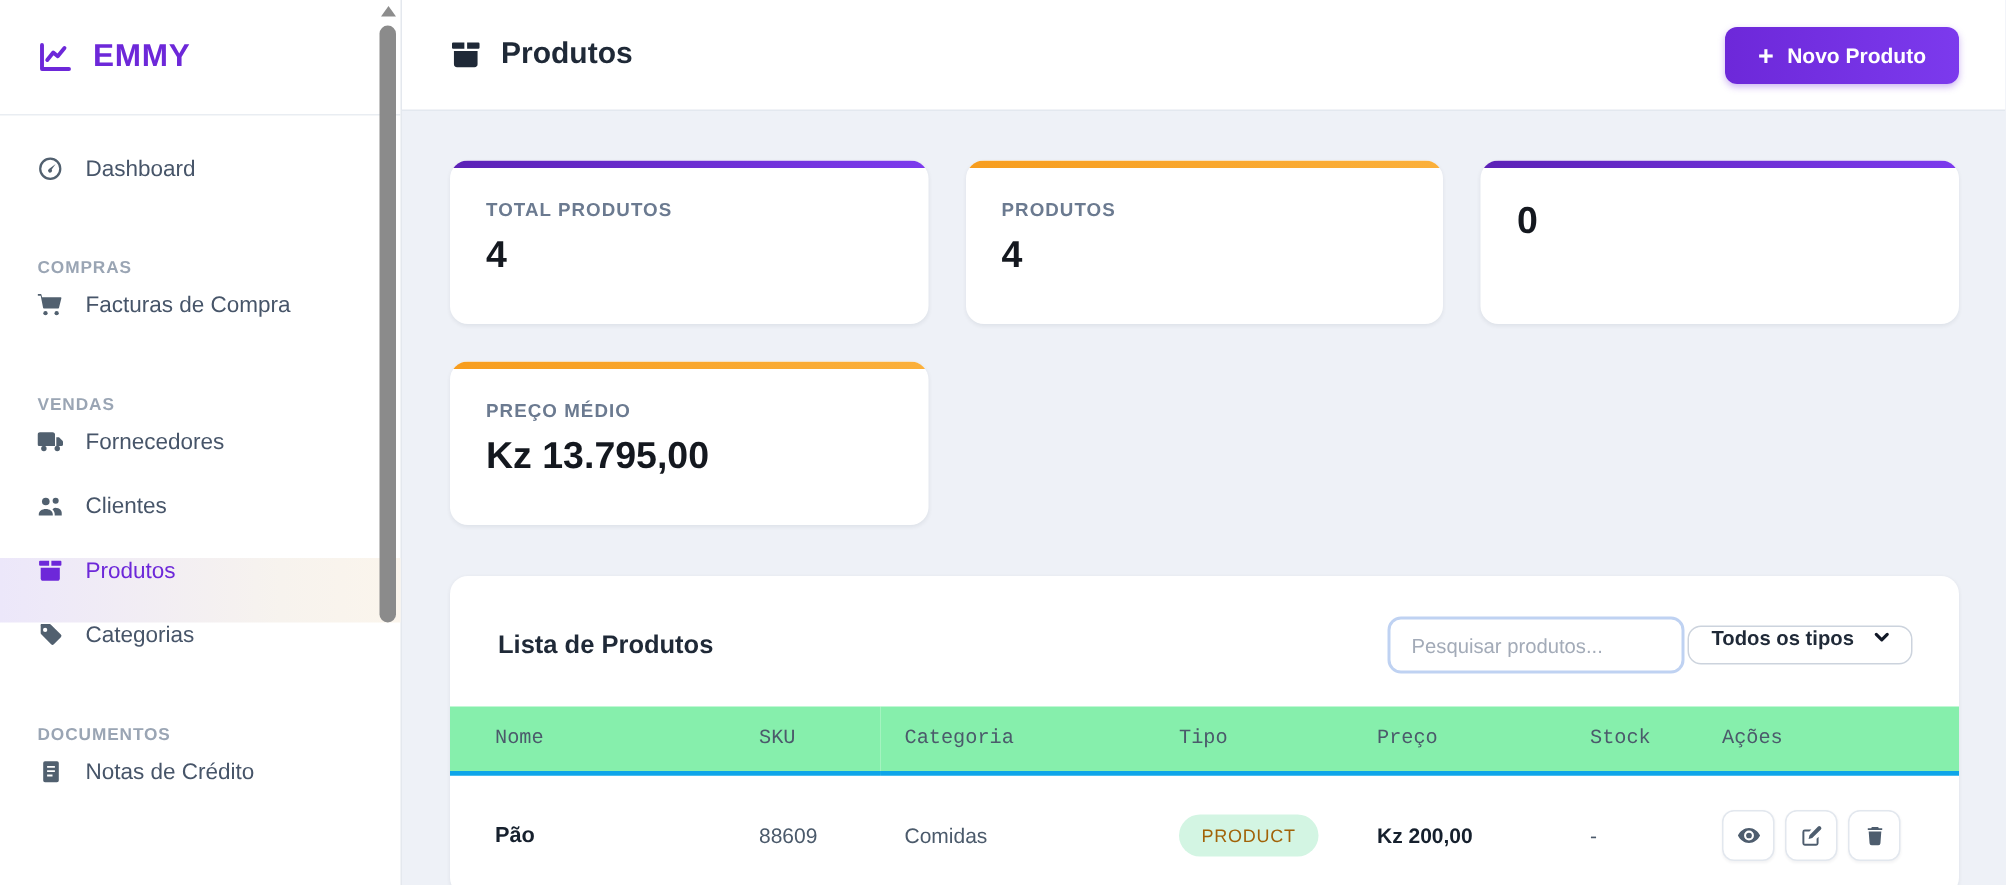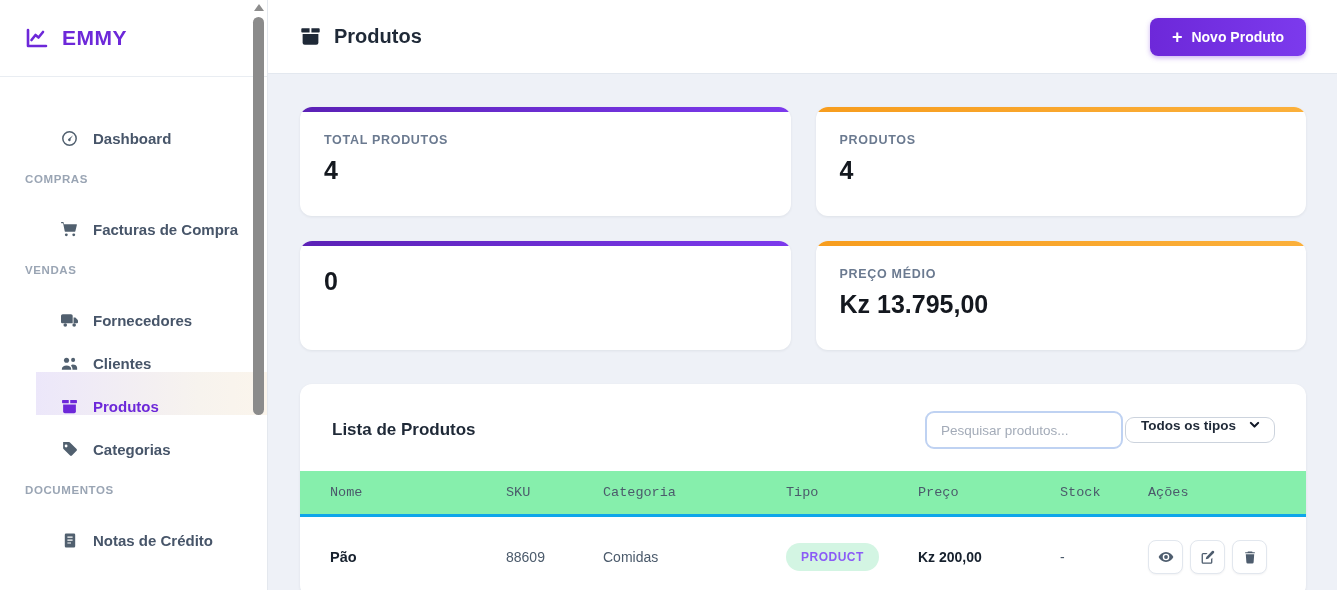--- a/index.html
+++ b/index.html
@@ -14,22 +14,22 @@
     border-right:1px solid #e4e8ee; position:relative;
   }
   .logo-row {
     height:77px; display:flex; align-items:center; gap:12px;
     padding:0 24px; border-bottom:1px solid #e9edf2;
   }
   .logo-icon { color:#6d28d9; display:flex; }
   .logo-text { color:#6d28d9; font-size:21px; font-weight:800; letter-spacing:.5px; }
   .nav { padding-top:27px; }
   .nav-item {
-    height:43px; display:flex; align-items:flex-end; gap:15px;
-    padding:0 25px; font-size:15px; font-weight:700; color:#475569; cursor:pointer;margin-left:36px;
+    height:43px; display:flex; align-items:flex-start; gap:15px;
+    padding:0 25px; font-size:15px; font-weight:400; color:#475569; cursor:pointer;
   }
   .nav-item .nicon { display:flex; color:#51606f; width:17px; justify-content:center; }
   .nav-item.active {
     color:#6d28d9;
     background:linear-gradient(90deg,#ece7fa 0%,#f7f3ee 70%,#fbf5ec 100%);
   }
   .nav-item.active .nicon { color:#6d28d9; }
   .nav-item .chev { margin-left:auto; color:#64748b; display:flex; }
   .section-label {
     margin:26px 25px 10px; font-size:11.5px; font-weight:700;
@@ -58,21 +58,21 @@
   .btn-new {
     display:flex; align-items:center; gap:9px; border:none; cursor:pointer;
     background:linear-gradient(90deg,#6d28d9,#7c3aed); color:#ffffff;
     font-family:inherit; font-size:14px; font-weight:700;
     padding:11px 22px; border-radius:8px; box-shadow:0 2px 5px rgba(109,40,217,.35);
   }
   .btn-new .plus { font-size:18px; font-weight:600; line-height:14px; }
   .content { padding:33px 31px 0 32px; }
   
   .stats-grid {
-    display:grid; grid-template-columns:repeat(2,1fr); gap:25px;
+    display:grid; grid-template-columns:repeat(3,1fr); gap:25px;
   }
   .stat-card {
     background:#ffffff; border-radius:12px; overflow:hidden;
     box-shadow:0 1px 3px rgba(16,24,40,.07); height:109px;
   }
   .stat-accent { height:5px; width:100%; }
   .stat-accent.purple { background:linear-gradient(90deg,#5b21b6,#7c3aed); }
   .stat-accent.orange { background:linear-gradient(90deg,#f79d1e,#fbb03b); }
   .stat-body { padding:21px 24px; }
   .stat-label {
@@ -107,22 +107,22 @@
     padding:14px 16px; white-space:nowrap;
   }
   th.c-nome { width:190px; padding-left:30px; }
   th.c-sku { width:97px; }  th.c-cat { width:183px; }
   th.c-tipo { width:132px; } th.c-preco { width:142px; }
   th.c-stock { width:88px; }
   td { padding:23px 16px; font-size:14px; color:#4b5a6b; vertical-align:middle; }
   td.c-nome { padding-left:30px; font-weight:700; color:#16202d; font-size:14.5px; }
   td.c-preco { font-weight:700; color:#16202d; }
   .badge {
-    display:inline-block; background:#d3f5e3; color:#8b5cf6;
-    font-size:12px; font-weight:700; letter-spacing:.5px;
+    display:inline-block; background:#d3f5e3; color:#a16207;
+    font-size:12px; font-weight:400; letter-spacing:.5px;
     padding:7px 15px; border-radius:999px;
   }
   .actions { display:flex; gap:7px; }
   .act-btn {
     width:35px; height:34px; display:flex; align-items:center; justify-content:center;
     background:#ffffff; border:1px solid #e2e7ee; border-radius:8px; cursor:pointer;
     color:#4e5d6e; box-shadow:0 1px 2px rgba(16,24,40,.05);
   }
 </style>
 </head>

